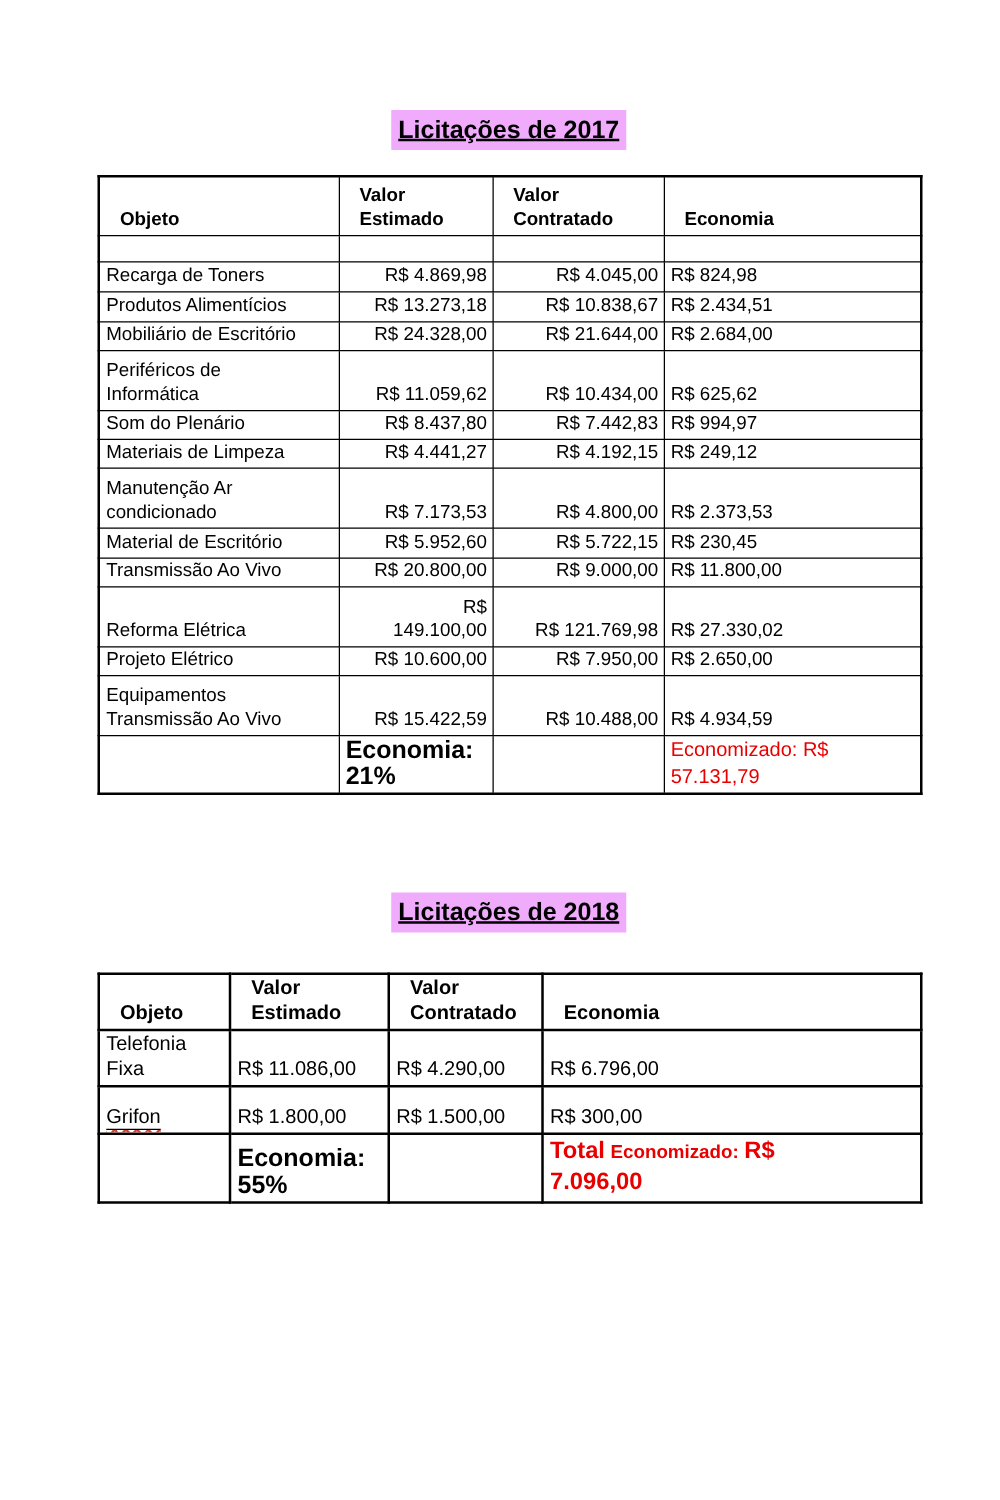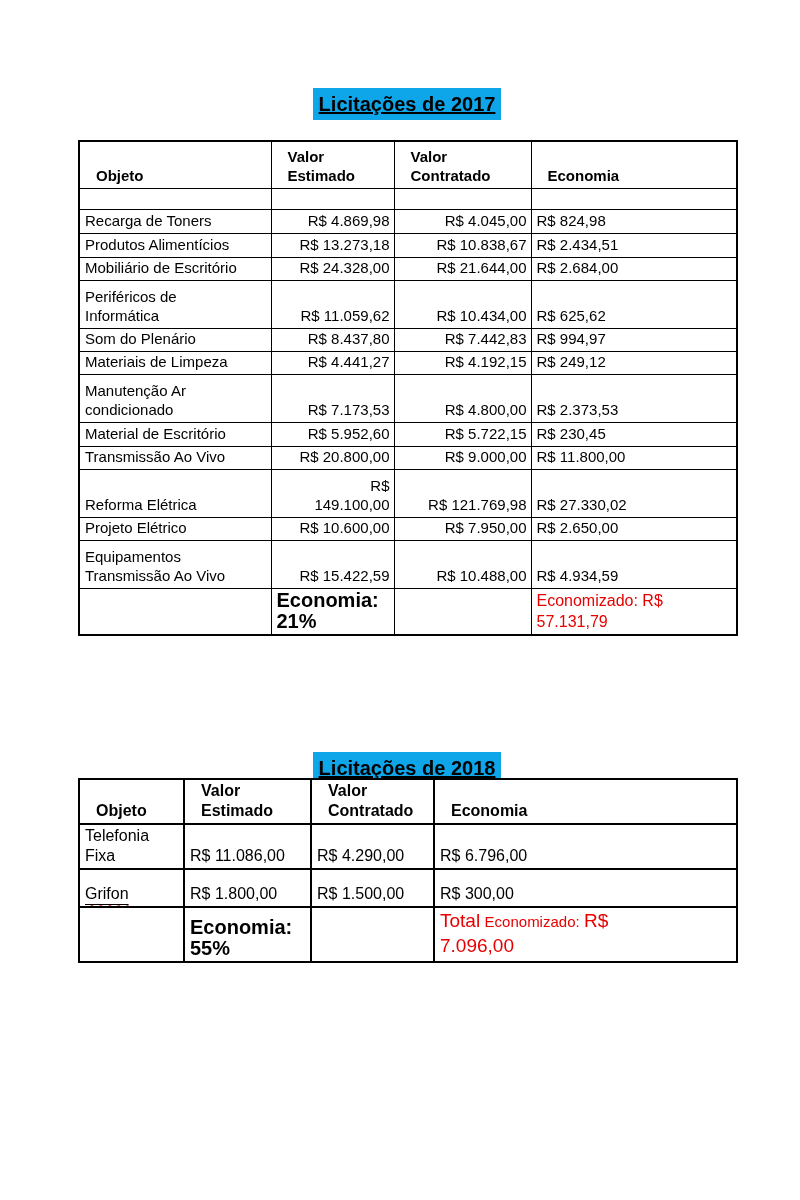--- a/index.html
+++ b/index.html
@@ -2,23 +2,23 @@
 <html><head>
 <meta charset="utf-8">
 <style>
   html,body{margin:0;padding:0;}
   body{
     width:800px;height:1200px;background:#ffffff;position:relative;
     font-family:"Liberation Sans",sans-serif;color:#000;
   }
   .title-wrap{position:absolute;left:78px;width:658px;text-align:center;}
   .tw-2017{top:88px;}
-  .tw-2018{top:752px;}
+  .tw-2018{top:714px;}
   .hl-title{
-    display:inline-block;background:#0ea5e9;color:#000;
+    display:inline-block;background:#f0abfc;color:#000;
     font-weight:bold;font-size:20px;line-height:24px;
     text-decoration:underline;padding:4px 6px;
   }
   table{
     position:absolute;left:78px;border-collapse:collapse;table-layout:fixed;
     background:#fff;
   }
   #t2017{top:140px;width:658px;font-size:15px;border:2px solid #000;}
   #t2018{top:778px;width:658px;font-size:16px;border:2px solid #000;}
   #t2017 th,#t2017 td{border:1px solid #000;}
@@ -30,21 +30,21 @@
   }
   th{font-weight:bold;padding-left:16px;}
   .num{text-align:right;padding-right:4px;}
   
   .rh21{height:21px}.rh23{height:23px}.rh24{height:24px}.rh38{height:38px}
   .rh40{height:40px}.rh42{height:42px}.rh45{height:45px}.rh47{height:47px}
   .rh48{height:48px}.rh49{height:49px}
   
   .fbold{font-weight:bold;font-size:20px;line-height:21px;}
   .fred{color:#e80000;font-weight:normal;font-size:16px;line-height:21px;}
-  .t2red{color:#e80000;font-weight:normal;white-space:normal;line-height:24px;}
+  .t2red{color:#e80000;font-weight:bold;white-space:normal;line-height:24px;}
   .t2red .big{font-size:19px;}
   .t2red .small{font-size:15px;}
   
   .wavy{text-decoration:underline wavy #d23f31;text-underline-offset:5px;}
   .undl{text-decoration:underline;margin-top:47px;}
 </style>
 </head>
 <body>
 
 <div class="title-wrap tw-2017"><span class="hl-title">Licitações de 2017</span></div>

